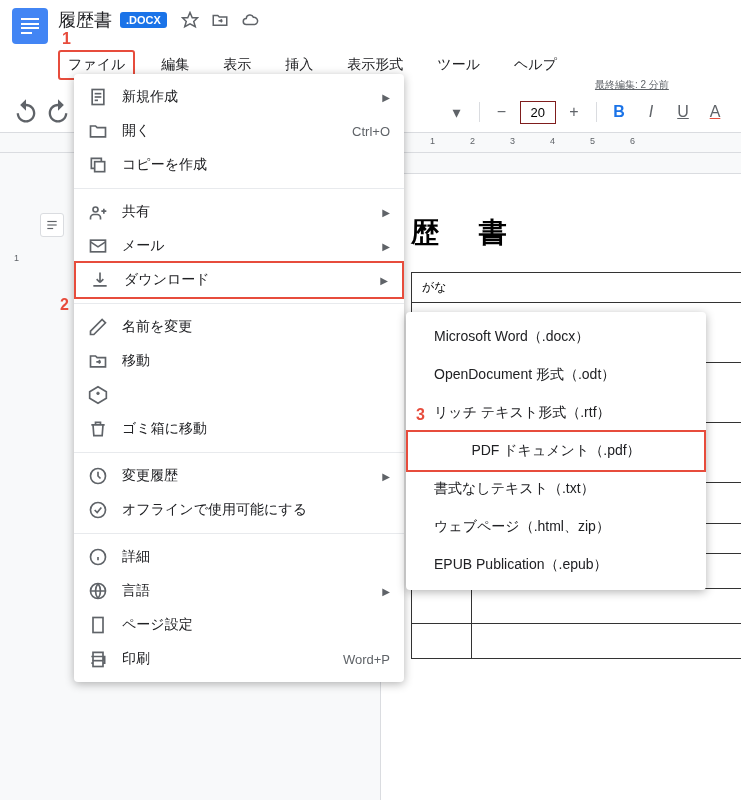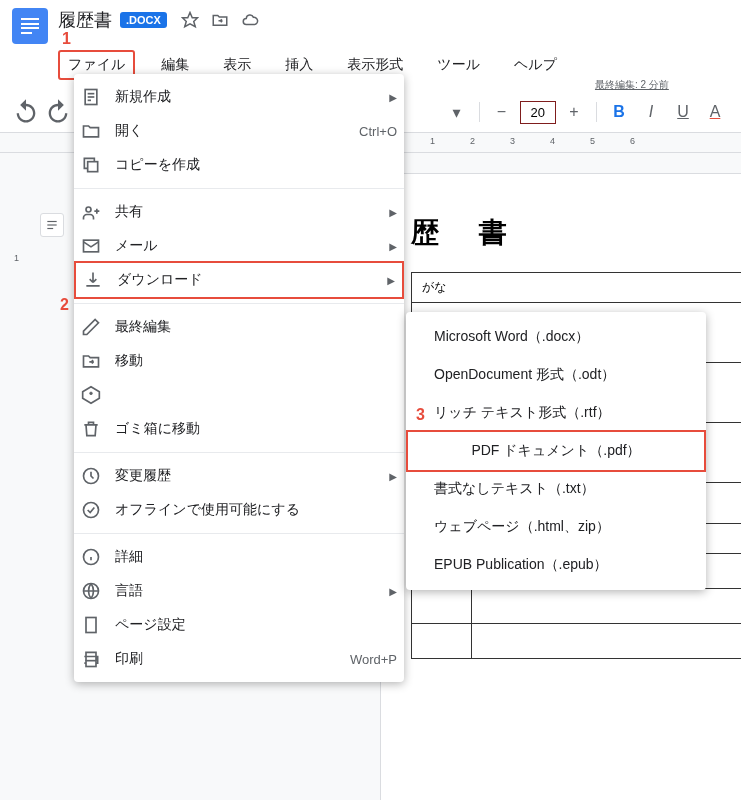--- a/index.html
+++ b/index.html
@@ -46,21 +46,21 @@
     .document { flex: 1; background: #f8f9fa; padding: 20px 0 0 0; position: relative; overflow: hidden; }
     .page { background: #fff; margin-left: 310px; width: 500px; min-height: 700px; border: 1px solid #dadce0; padding: 40px 30px; }
     .resume-title { font-size: 28px; font-weight: bold; letter-spacing: 16px; margin-bottom: 20px; }
     .resume-table { border-collapse: collapse; width: 100%; }
     .resume-table td { border: 1px solid #333; padding: 6px 10px; font-size: 12px; }
     .furigana-cell { height: 30px; }
     .month-cell { text-align: center; width: 60px; }
     .history-label { text-align: right; padding-right: 10px; }
     
     .dropdown { position: absolute; top: 74px; left: 74px; width: 330px; background: #fff; box-shadow: 0 2px 10px rgba(0,0,0,0.3); border-radius: 4px; padding: 6px 0; z-index: 50; }
-    .dd-item { display: flex; align-items: center; padding: 7px 7px; font-size: 14px; color: #202124; cursor: pointer; gap: 14px; }
+    .dd-item { display: flex; align-items: center; padding: 7px 14px; font-size: 14px; color: #202124; cursor: pointer; gap: 14px; }
     .dd-item.highlighted { border: 2px solid #e74c3c; margin: -2px 0; }
     .dd-icon { width: 20px; height: 20px; color: #5f6368; display: flex; align-items: center; justify-content: center; flex-shrink: 0; }
     .dd-label { flex: 1; }
     .dd-shortcut { font-size: 13px; color: #5f6368; }
     .dd-arrow { color: #5f6368; font-size: 10px; }
     .dd-divider { height: 1px; background: #e8eaed; margin: 6px 0; }
     
     .submenu { position: absolute; top: 312px; left: 406px; width: 300px; background: #fff; box-shadow: 0 2px 10px rgba(0,0,0,0.3); border-radius: 4px; padding: 6px 0; z-index: 60; }
     .sub-item { padding: 10px 28px; font-size: 14px; color: #202124; cursor: pointer; }
     .sub-item.highlighted { border: 2px solid #e74c3c; margin: -2px 0; text-align: center; }
@@ -265,21 +265,21 @@
     <span class="dd-label">ダウンロード</span>
     <span class="dd-arrow">▶</span>
   </div>
   <div class="dd-divider"></div>
   <div class="dd-item">
     <span class="dd-icon">
         <svg viewBox="0 0 24 24" fill="none" stroke="currentColor" stroke-width="2">
           <path d="M17 3l4 4L7 21H3v-4z"></path>
         </svg>
       </span>
-    <span class="dd-label">最終編集</span>
+    <span class="dd-label">名前を変更</span>
   </div>
   <div class="dd-item">
     <span class="dd-icon">
         <svg viewBox="0 0 24 24" fill="none" stroke="currentColor" stroke-width="2">
           <path d="M3 6h6l2 2h10v11H3z"></path>
           <path d="M10 13h5m0 0l-2-2m2 2l-2 2"></path>
         </svg>
       </span>
     <span class="dd-label">移動</span>
   </div>

